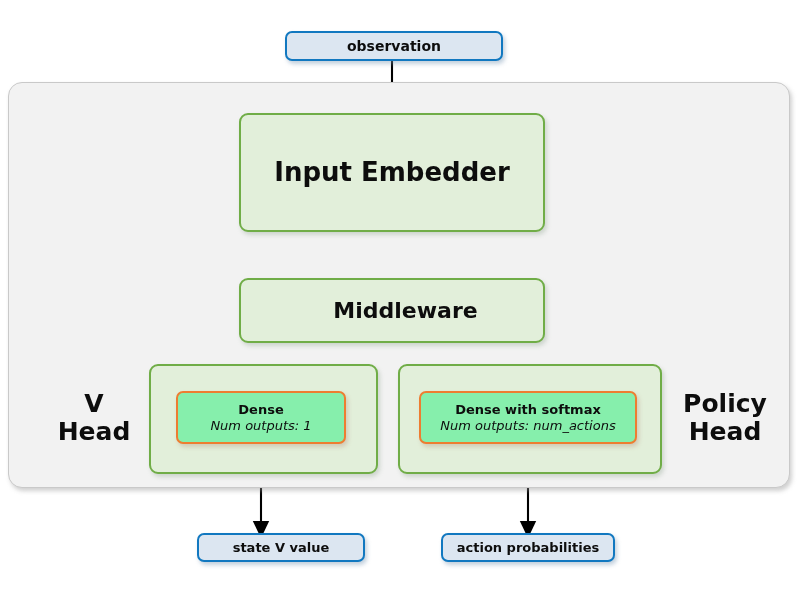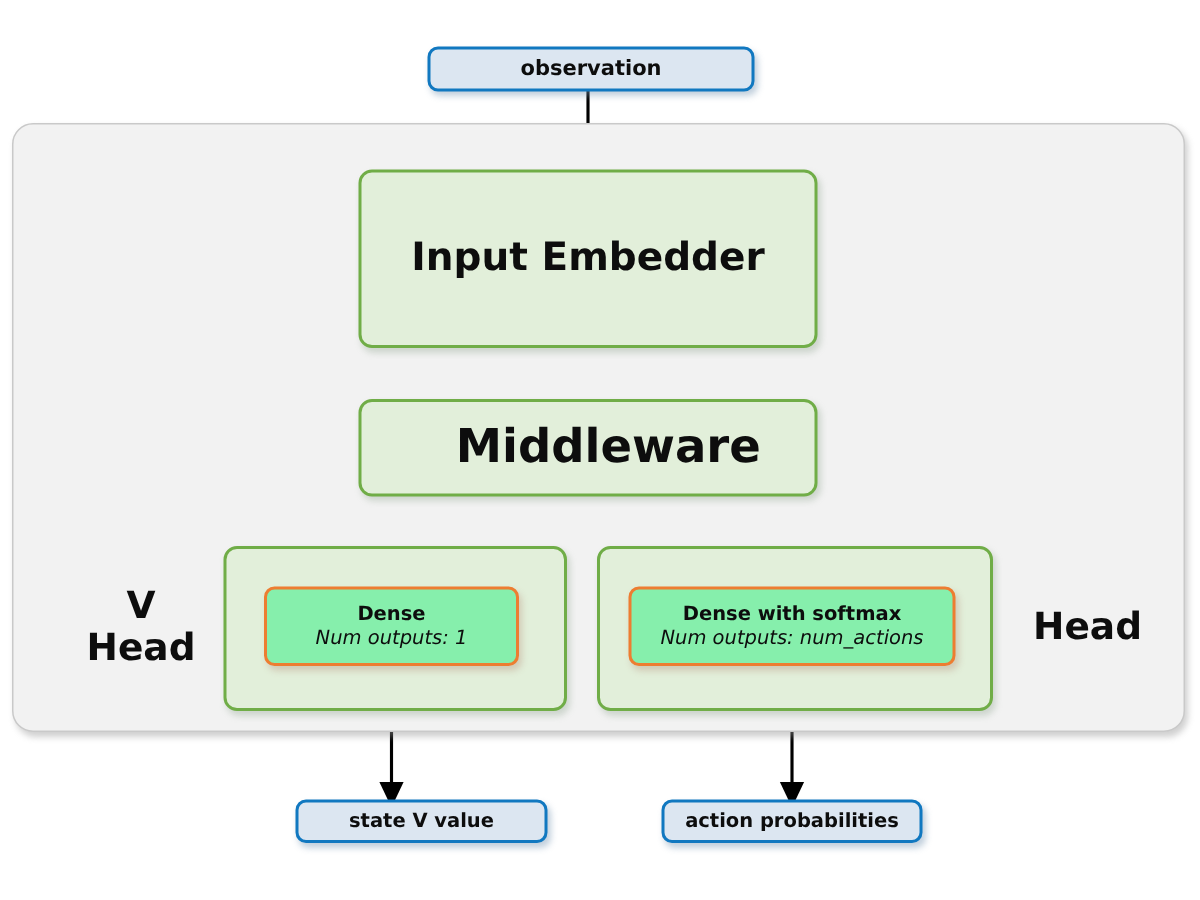--- a/index.html
+++ b/index.html
@@ -128,21 +128,21 @@
   <div class="node frame-outer" style="left:8px; top:82px; width:782px; height:406px; z-index:1;"></div>
 
   <div class="node box-blue" style="left:285px; top:31px; width:218px; height:30px; font-size:14px; z-index:5;">
     <span>observation</span>
   </div>
 
   <div class="node box-green" style="left:239px; top:113px; width:306px; height:119px; font-size:26px; z-index:5;text-align:right;">
     <span>Input Embedder</span>
   </div>
 
-  <div class="node box-green" style="left:239px; top:266px; width:306px; height:65px; font-size:31px; z-index:5;padding-left:27px;">
+  <div class="node box-green" style="left:239px; top:278px; width:306px; height:65px; font-size:22px; z-index:5;padding-left:27px;">
     <span>Middleware</span>
   </div>
 
   <div class="box-green-head" style="position:absolute; left:149px; top:364px; width:225px; height:106px; z-index:4;"></div>
 
   <div class="node box-orange" style="left:176px; top:391px; width:170px; height:53px; font-size:13px; z-index:6;">
     <span class="title-bold">Dense</span>
     <span class="sub-normal">Num outputs: 1</span>
   </div>
 
@@ -156,20 +156,21 @@
   </div>
 
   <div class="box-green-head" style="position:absolute; left:398px; top:364px; width:260px; height:106px; z-index:4;"></div>
 
   <div class="node box-orange" style="left:419px; top:391px; width:218px; height:53px; font-size:13px; z-index:6;align-items:center;">
     <span class="title-bold">Dense with softmax</span>
     <span class="sub-normal">Num outputs: num_actions</span>
   </div>
 
   <div class="side-label" style="left:664px; top:382px; width:122px; height:72px; font-size:25px; z-index:6;">
+    <span>Policy</span>
     <span>Head</span>
   </div>
 
   <div class="node box-blue" style="left:441px; top:533px; width:174px; height:29px; font-size:13px; z-index:5;text-align:right;">
     <span>action probabilities</span>
   </div>
 
 </div>
 
 </body></html>

